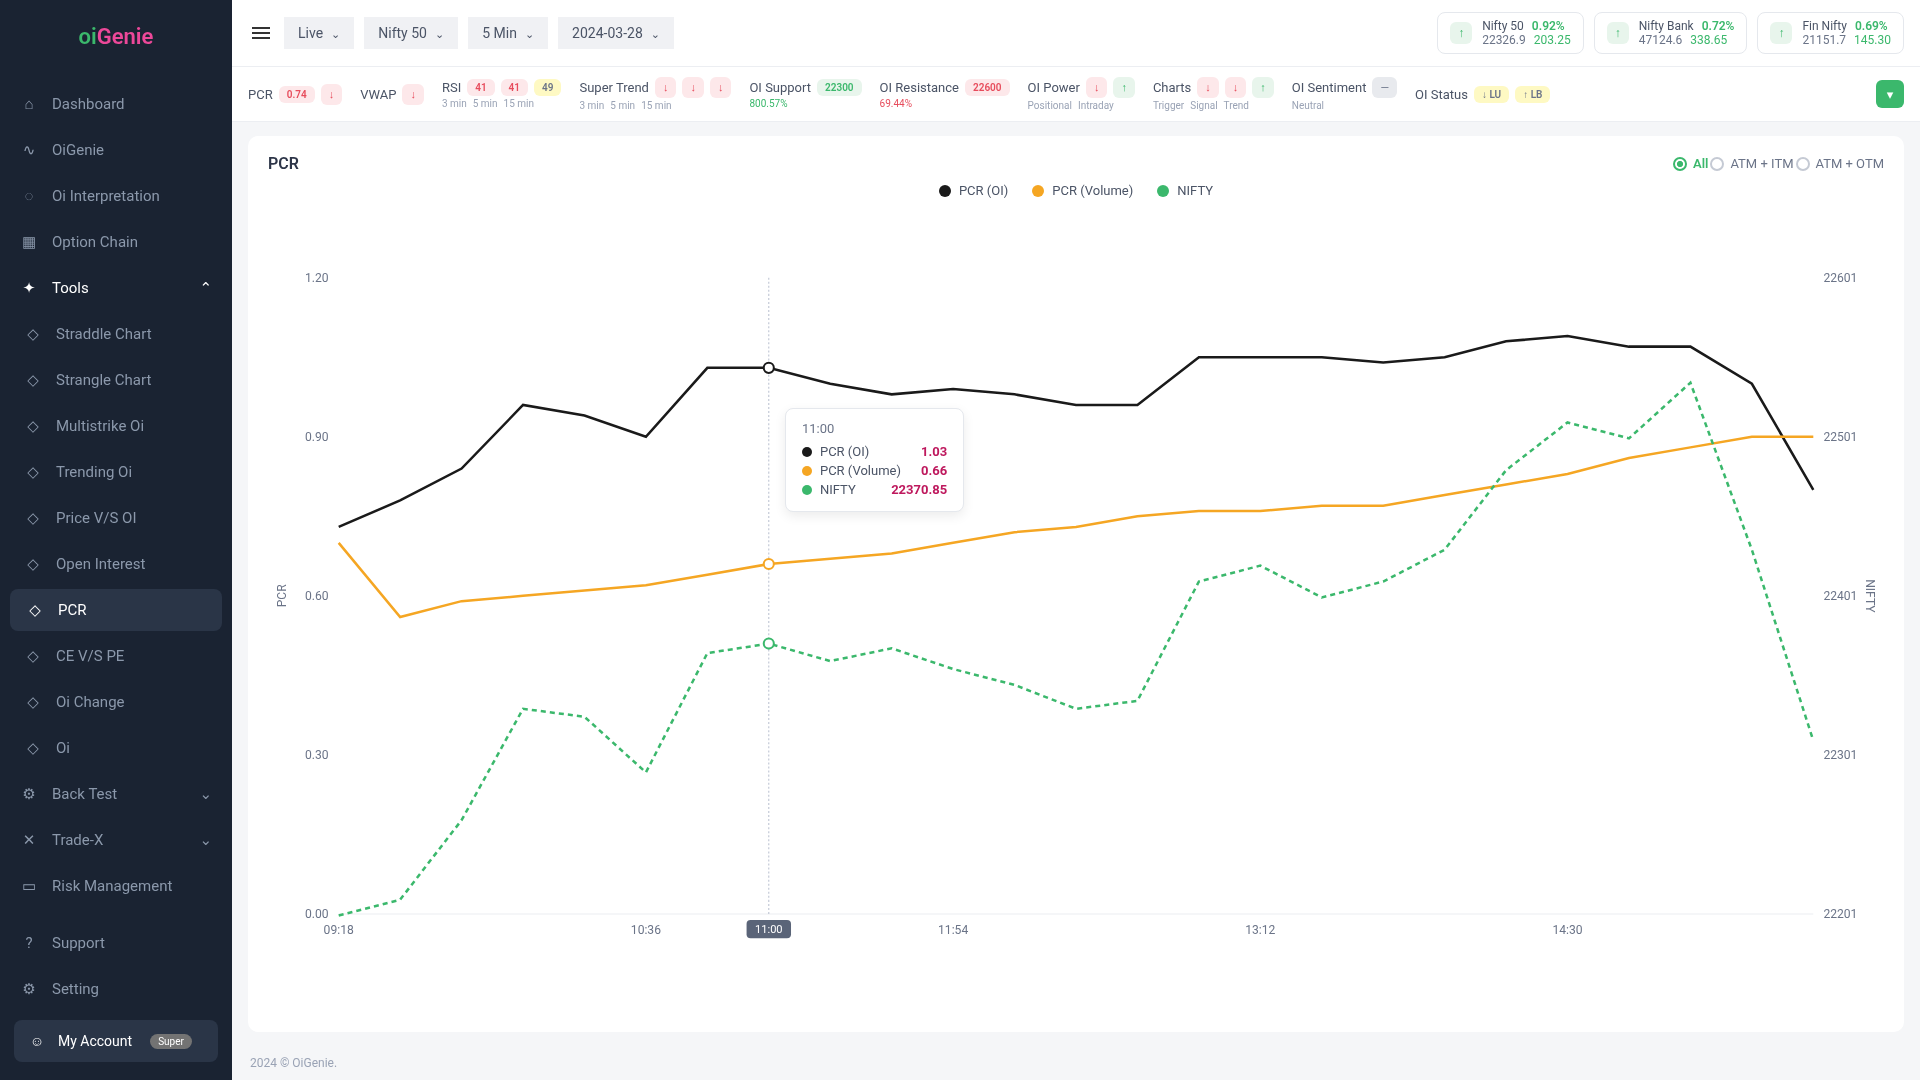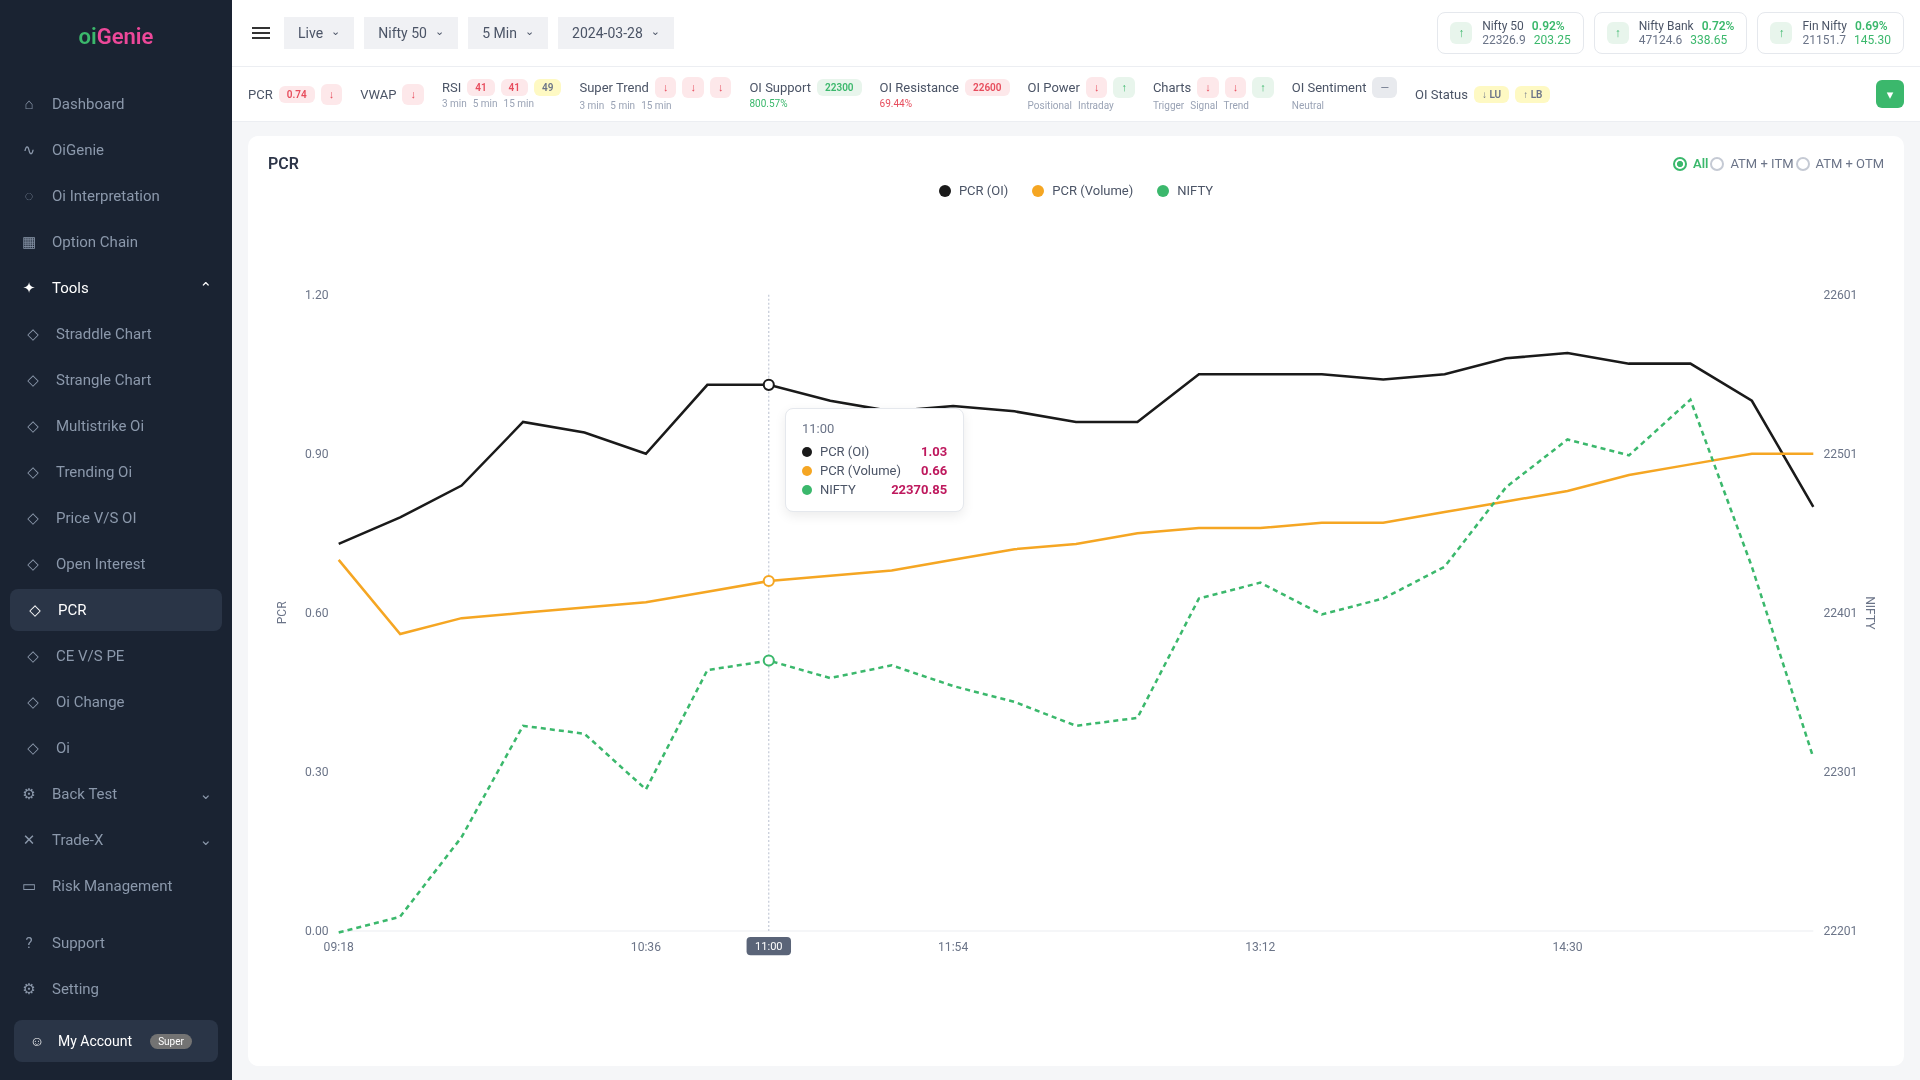--- a/index.html
+++ b/index.html
@@ -16,21 +16,21 @@
 .nav-sub{padding-left:24px}
 .nav-expand{margin-left:auto}
 .nav-item.tools{color:#fff}
 .badge{background:#737373;color:#fff;font-size:10px;padding:2px 8px;border-radius:8px;margin-left:6px}
 .bottom-nav{padding-bottom:10px}
 .account-item{background:#2a3547;border-radius:8px;margin:8px 14px;padding:12px 14px;display:flex;align-items:center;gap:12px;color:#fff;font-size:14px}
 .main{flex:1;display:flex;flex-direction:column;overflow:hidden}
 .topbar{background:#fff;display:flex;align-items:center;padding:12px 16px;gap:10px;border-bottom:1px solid #eceef2}
 .hamburger{cursor:pointer;padding:4px}
 .hamburger-lines{width:18px;height:2px;background:#333;box-shadow:0 -5px 0 #333,0 5px 0 #333}
-.dropdown{background:#f0f1f4;border-radius:0;padding:8px 14px;font-size:14px;color:#4b5466;display:flex;align-items:flex-start;gap:8px;cursor:pointer}
+.dropdown{background:#f0f1f4;border-radius:0;padding:8px 14px;font-size:14px;color:#4b5466;display:flex;align-items:flex-end;gap:8px;cursor:pointer}
 .chevron{font-size:11px}
 .spacer{flex:1}
 .ticker{display:flex;align-items:center;gap:10px;padding:6px 12px;border:1px solid #e5e8ed;border-radius:8px}
 .ticker-icon{width:22px;height:22px;background:#e8f5ec;border-radius:6px;display:flex;align-items:center;justify-content:center;color:#3bb86c;font-size:12px}
 .ticker-info{display:flex;flex-direction:column;font-size:12px}
 .ticker-row{display:flex;gap:8px}
 .ticker-name{color:#4b5466}
 .ticker-pct{color:#3bb86c;font-weight:600}
 .ticker-val{color:#6b7488}
 .ticker-chg{color:#3bb86c}
@@ -426,13 +426,14 @@
         <div class="tooltip-row">
             <span class="tooltip-label">
               <span class="tooltip-dot" style="background:#3bb86c"></span>
               <span>NIFTY</span>
             </span>
             <span class="tooltip-val">22370.85</span>
           </div>
       </div>
     </div>
   </div>
+  <div class="footer">2024 © OiGenie.</div>
 </div>
 
 </body></html>

